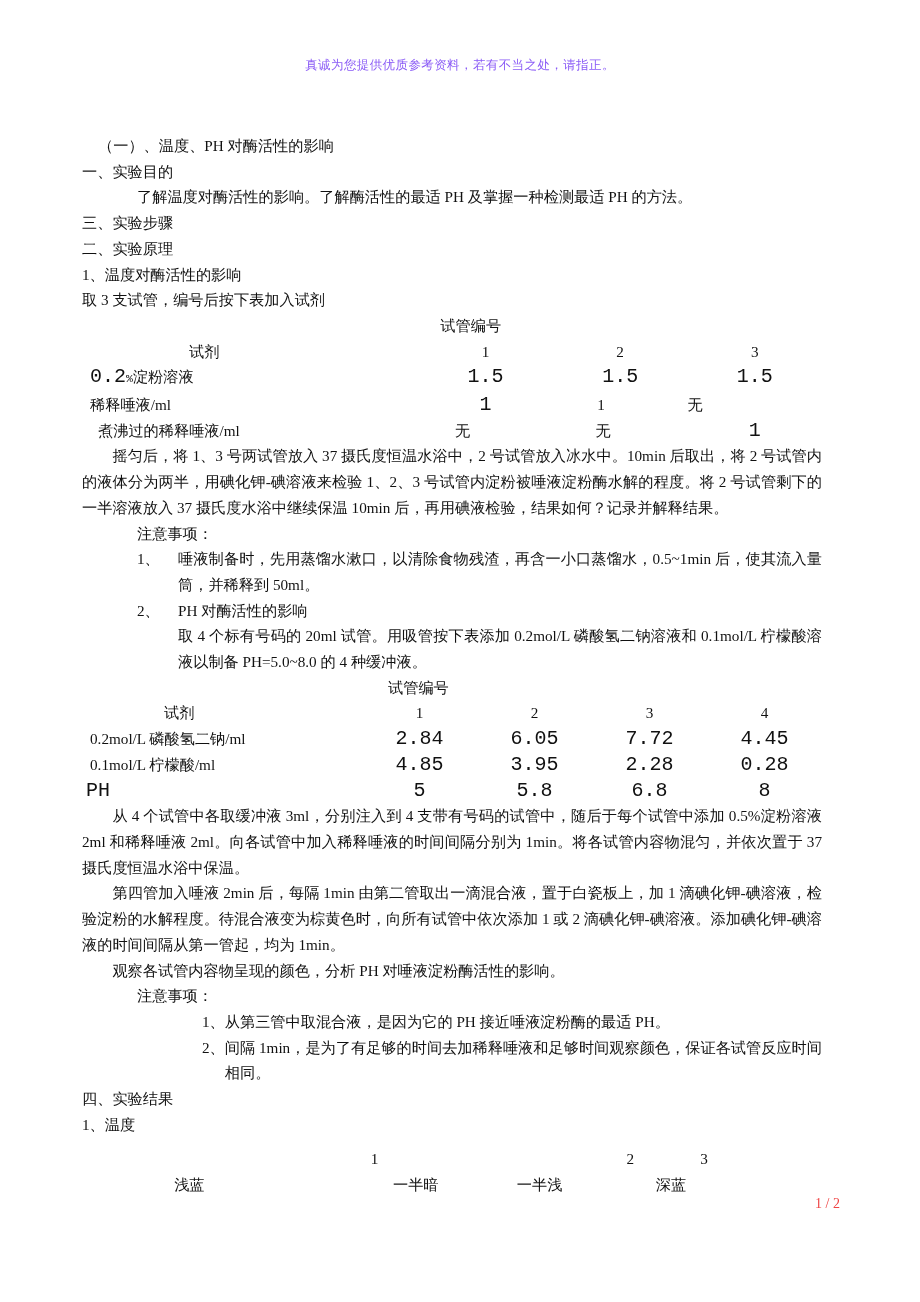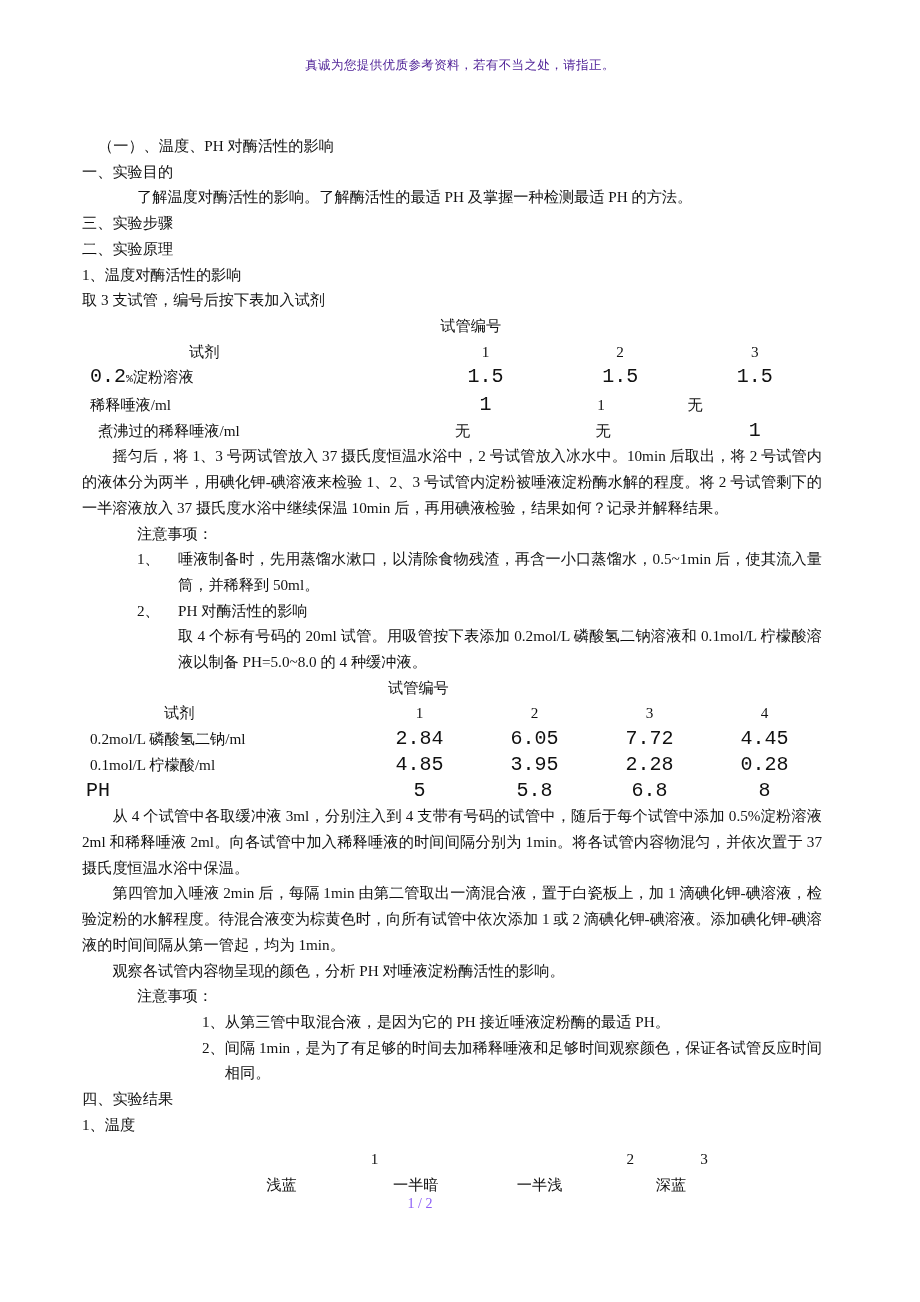--- a/index.html
+++ b/index.html
@@ -24,21 +24,21 @@
   }
 
   
   .header-note {
     position: absolute;
     top: 57px;
     left: 0;
     width: 920px;
     text-align: center;
     font-size: 12.5px;
-    color: #4c1d95;
+    color: #8b5cf6;
     letter-spacing: 0.4px;
     font-family: "DejaVu Sans", "Liberation Sans", sans-serif;
   }
 
   
   .body-block {
     position: absolute;
     left: 82px;
     top: 133px;
     width: 740px;
@@ -105,23 +105,23 @@
   }
   .mono { font-family: "Liberation Mono", "DejaVu Sans Mono", monospace; font-size: 20px; }
   .num-c { text-align: center; }
 
   
   .footer {
     position: absolute;
     left: 0;
     top: 1196px;
     width: 840px;
-    text-align: center;
+    text-align: right;
     font-size: 14px;
-    color: #8b5cf6;
+    color: #ef4444;
   }
 </style>
 </head>
 <body>
 
 <div class="page">
 
   <div class="header-note">真诚为您提供优质参考资料，若有不当之处，请指正。</div>
 
   <div class="body-block">
@@ -270,21 +270,21 @@
         </colgroup>
         <tbody>
             <tr>
           <td></td>
           <td class="num-c">1</td>
           <td></td>
           <td class="num-c">2</td>
           <td class="num-c" style="text-align:left;padding-left:6px;">3</td>
         </tr>
         <tr>
-          <td style="text-align:right;padding-right:14px;">浅蓝</td>
+          <td style="text-align:center;padding-right:14px;">浅蓝</td>
           <td class="num-c" style="text-align:right;padding-right:0;">一半暗</td>
           <td class="num-c" style="text-align:right;padding-right:4px;">一半浅</td>
           <td class="num-c" style="text-align:right;padding-right:8px;">深蓝</td>
           <td></td>
         </tr>
       </tbody>
         </table>
     </div>
 
   </div>

